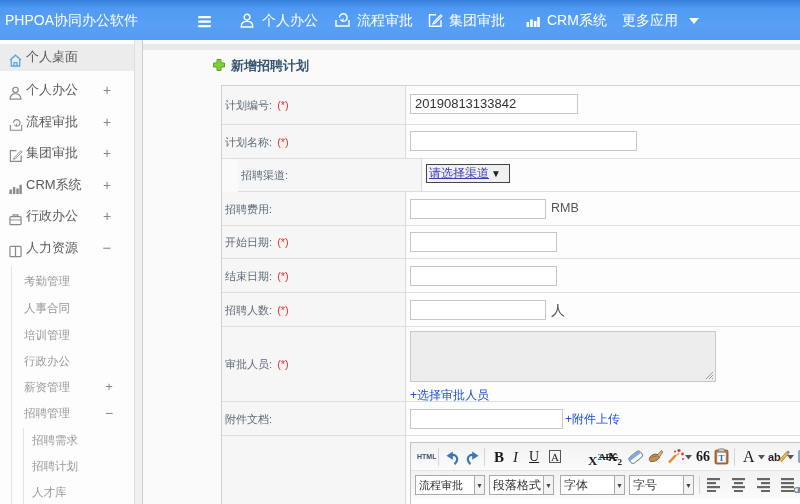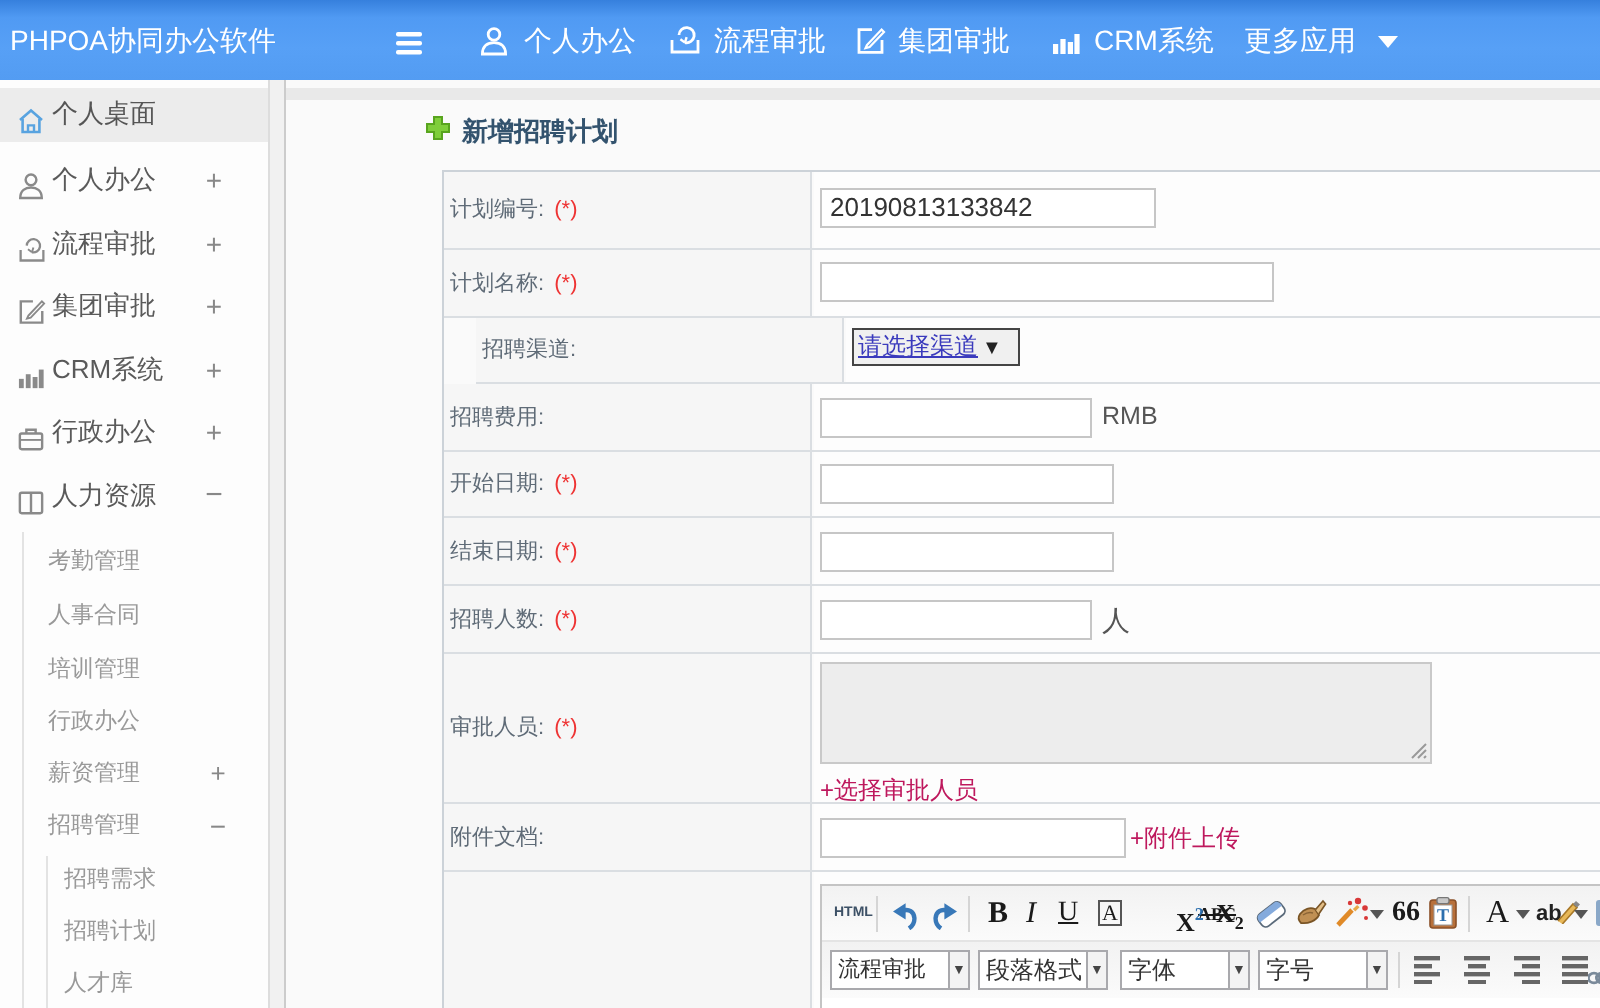--- a/index.html
+++ b/index.html
@@ -29,21 +29,21 @@
 #plusico { position:absolute; left:71px; top:17px; }
 
 #tbl { position:absolute; left:79px; top:45px; width:579px; height:419px;
   border-left:1px solid #ccd2d8; border-top:1px solid #ccd2d8; }
 .row { position:relative; width:579px; border-bottom:1px solid #dadee2; }
 .lc { position:absolute; left:0; top:0; bottom:0; width:184px; background:#f6f6f6; border-right:1px solid #dadee2; }
 .lc > span { position:absolute; left:3px; top:50%; margin-top:-8px; font-size:11px; line-height:16px; color:#5f6b77; white-space:nowrap; }
 .vc { position:absolute; left:185px; top:0; bottom:0; right:0; background:#fdfdfd; }
 .red { color:#e33; margin-left:2px; font-size:11px; }
 .inp { position:absolute; background:#fff; border:1px solid #c6c6c6; height:20px; }
-.lnk { color:#be185d; font-size:12px; }
+.lnk { color:#1d4ed8; font-size:12px; }
 
 #editor { position:absolute; left:188px; top:6px; width:392px; height:70px; border:1px solid #c4c4c4; background:#fff; }
 .tbrow { position:relative; width:100%; height:28px; background:linear-gradient(180deg,#f2f2f2,#fbfbfb); }
 .tbrow1 { border-bottom:1px solid #e4e4e4; }
 .ti { position:absolute; top:0; height:28px; line-height:28px; }
 .tsep { position:absolute; top:5px; width:1px; height:18px; background:#d5d5d5; }
 .serif { font-family:"Liberation Serif",serif; color:#1a1a1a; }
 .combo { position:absolute; top:4px; height:20px; background:#fff; border:1px solid #a9a9ad; font-size:12px; color:#333; line-height:18px; padding-left:3px; white-space:nowrap; overflow:hidden; }
 .cbtn { position:absolute; top:4px; width:10px; height:20px; background:#f3f3f3; border:1px solid #a9a9ad; border-left:none; text-align:center; font-size:7px; color:#444; line-height:19px; }
 .alico { position:absolute; top:6px; }

